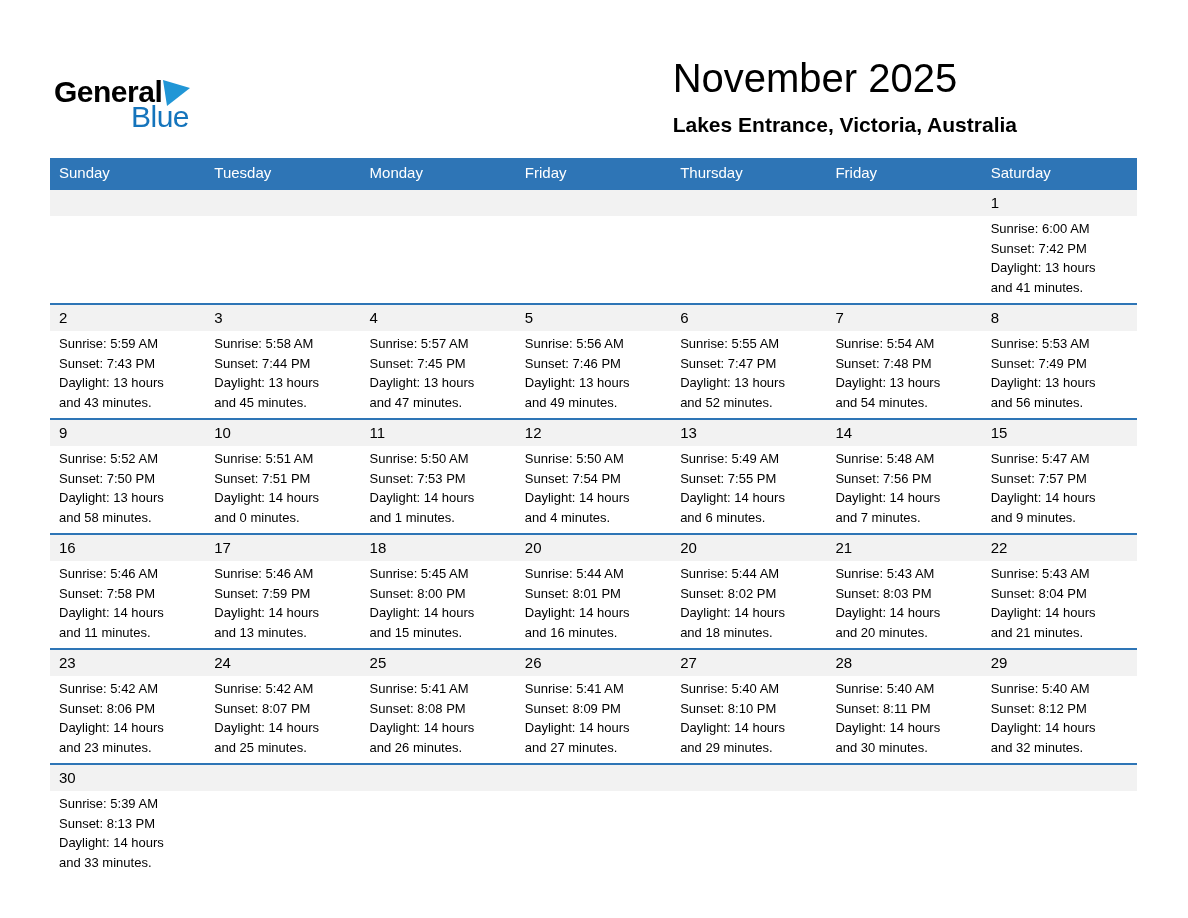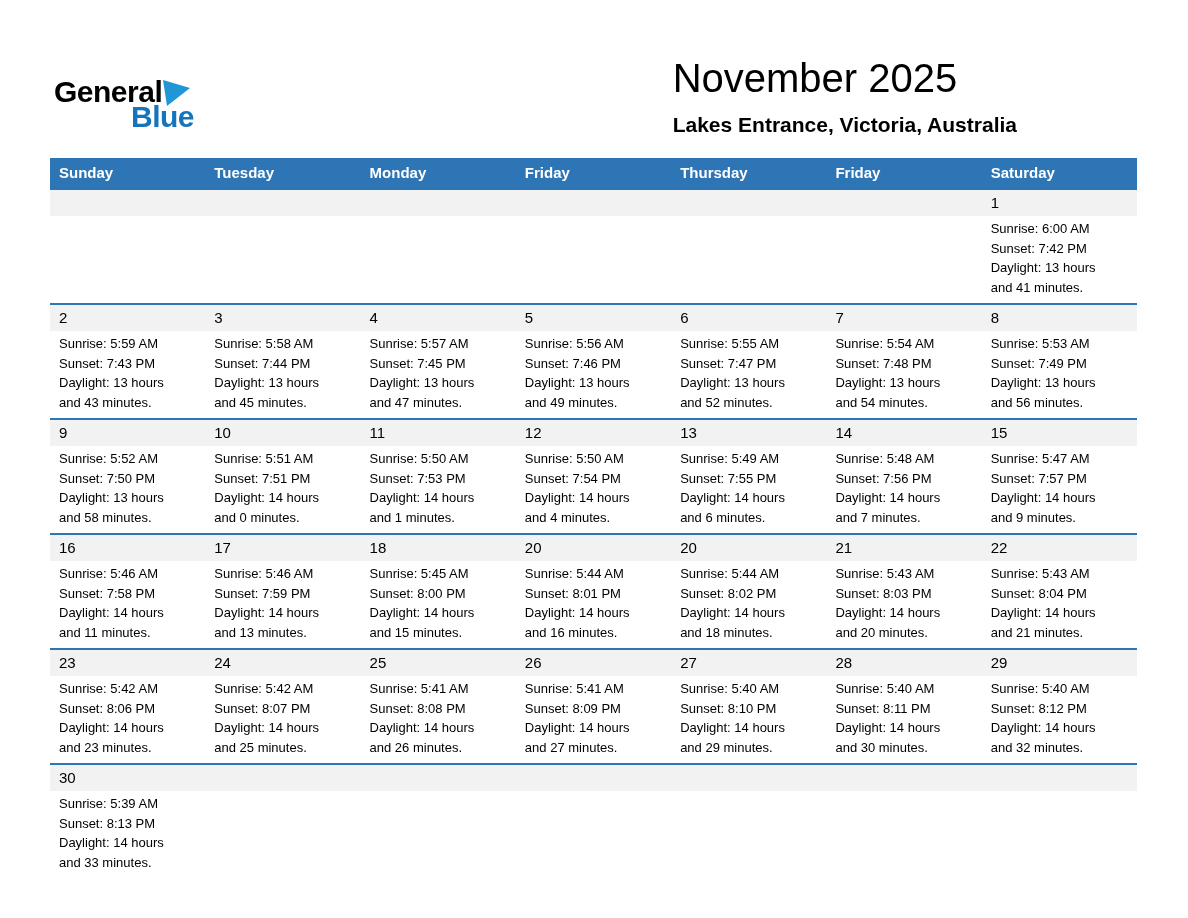--- a/index.html
+++ b/index.html
@@ -32,21 +32,21 @@
     align-items: flex-start;
     font-size: 30px;
     font-weight: bold;
     letter-spacing: -0.5px;
     color: #000000;
     line-height: 28px;
   }
   .logo-triangle { margin-left: 1px; margin-top: 1px; }
   .logo-line2 {
     font-size: 30px;
-    font-weight: bold;
+    font-weight: normal;
     letter-spacing: -0.5px;
     color: #1474BC;
     line-height: 26px;
     margin-left: 77px;
     margin-top: -3px;
   }
   .titles { text-align: left; margin-top: 0; }
   .title {
     font-size: 40px;
     font-weight: 400;
@@ -67,21 +67,20 @@
     background: #2E75B6;
     height: 30px;
   }
   .weekday {
     color: #ffffff;
     font-size: 15px;
     line-height: 30px;
     padding-left: 9px;
     overflow: hidden;
     white-space: nowrap;
-    font-weight: bold;
   }
   .week-row {
     display: grid;
     grid-template-columns: repeat(7, 1fr);
     border-top: 2px solid #2E75B6;
     min-height: 108px;
     background: #ffffff;
   }
   .day-cell { display: flex; flex-direction: column; }
   .day-number {

